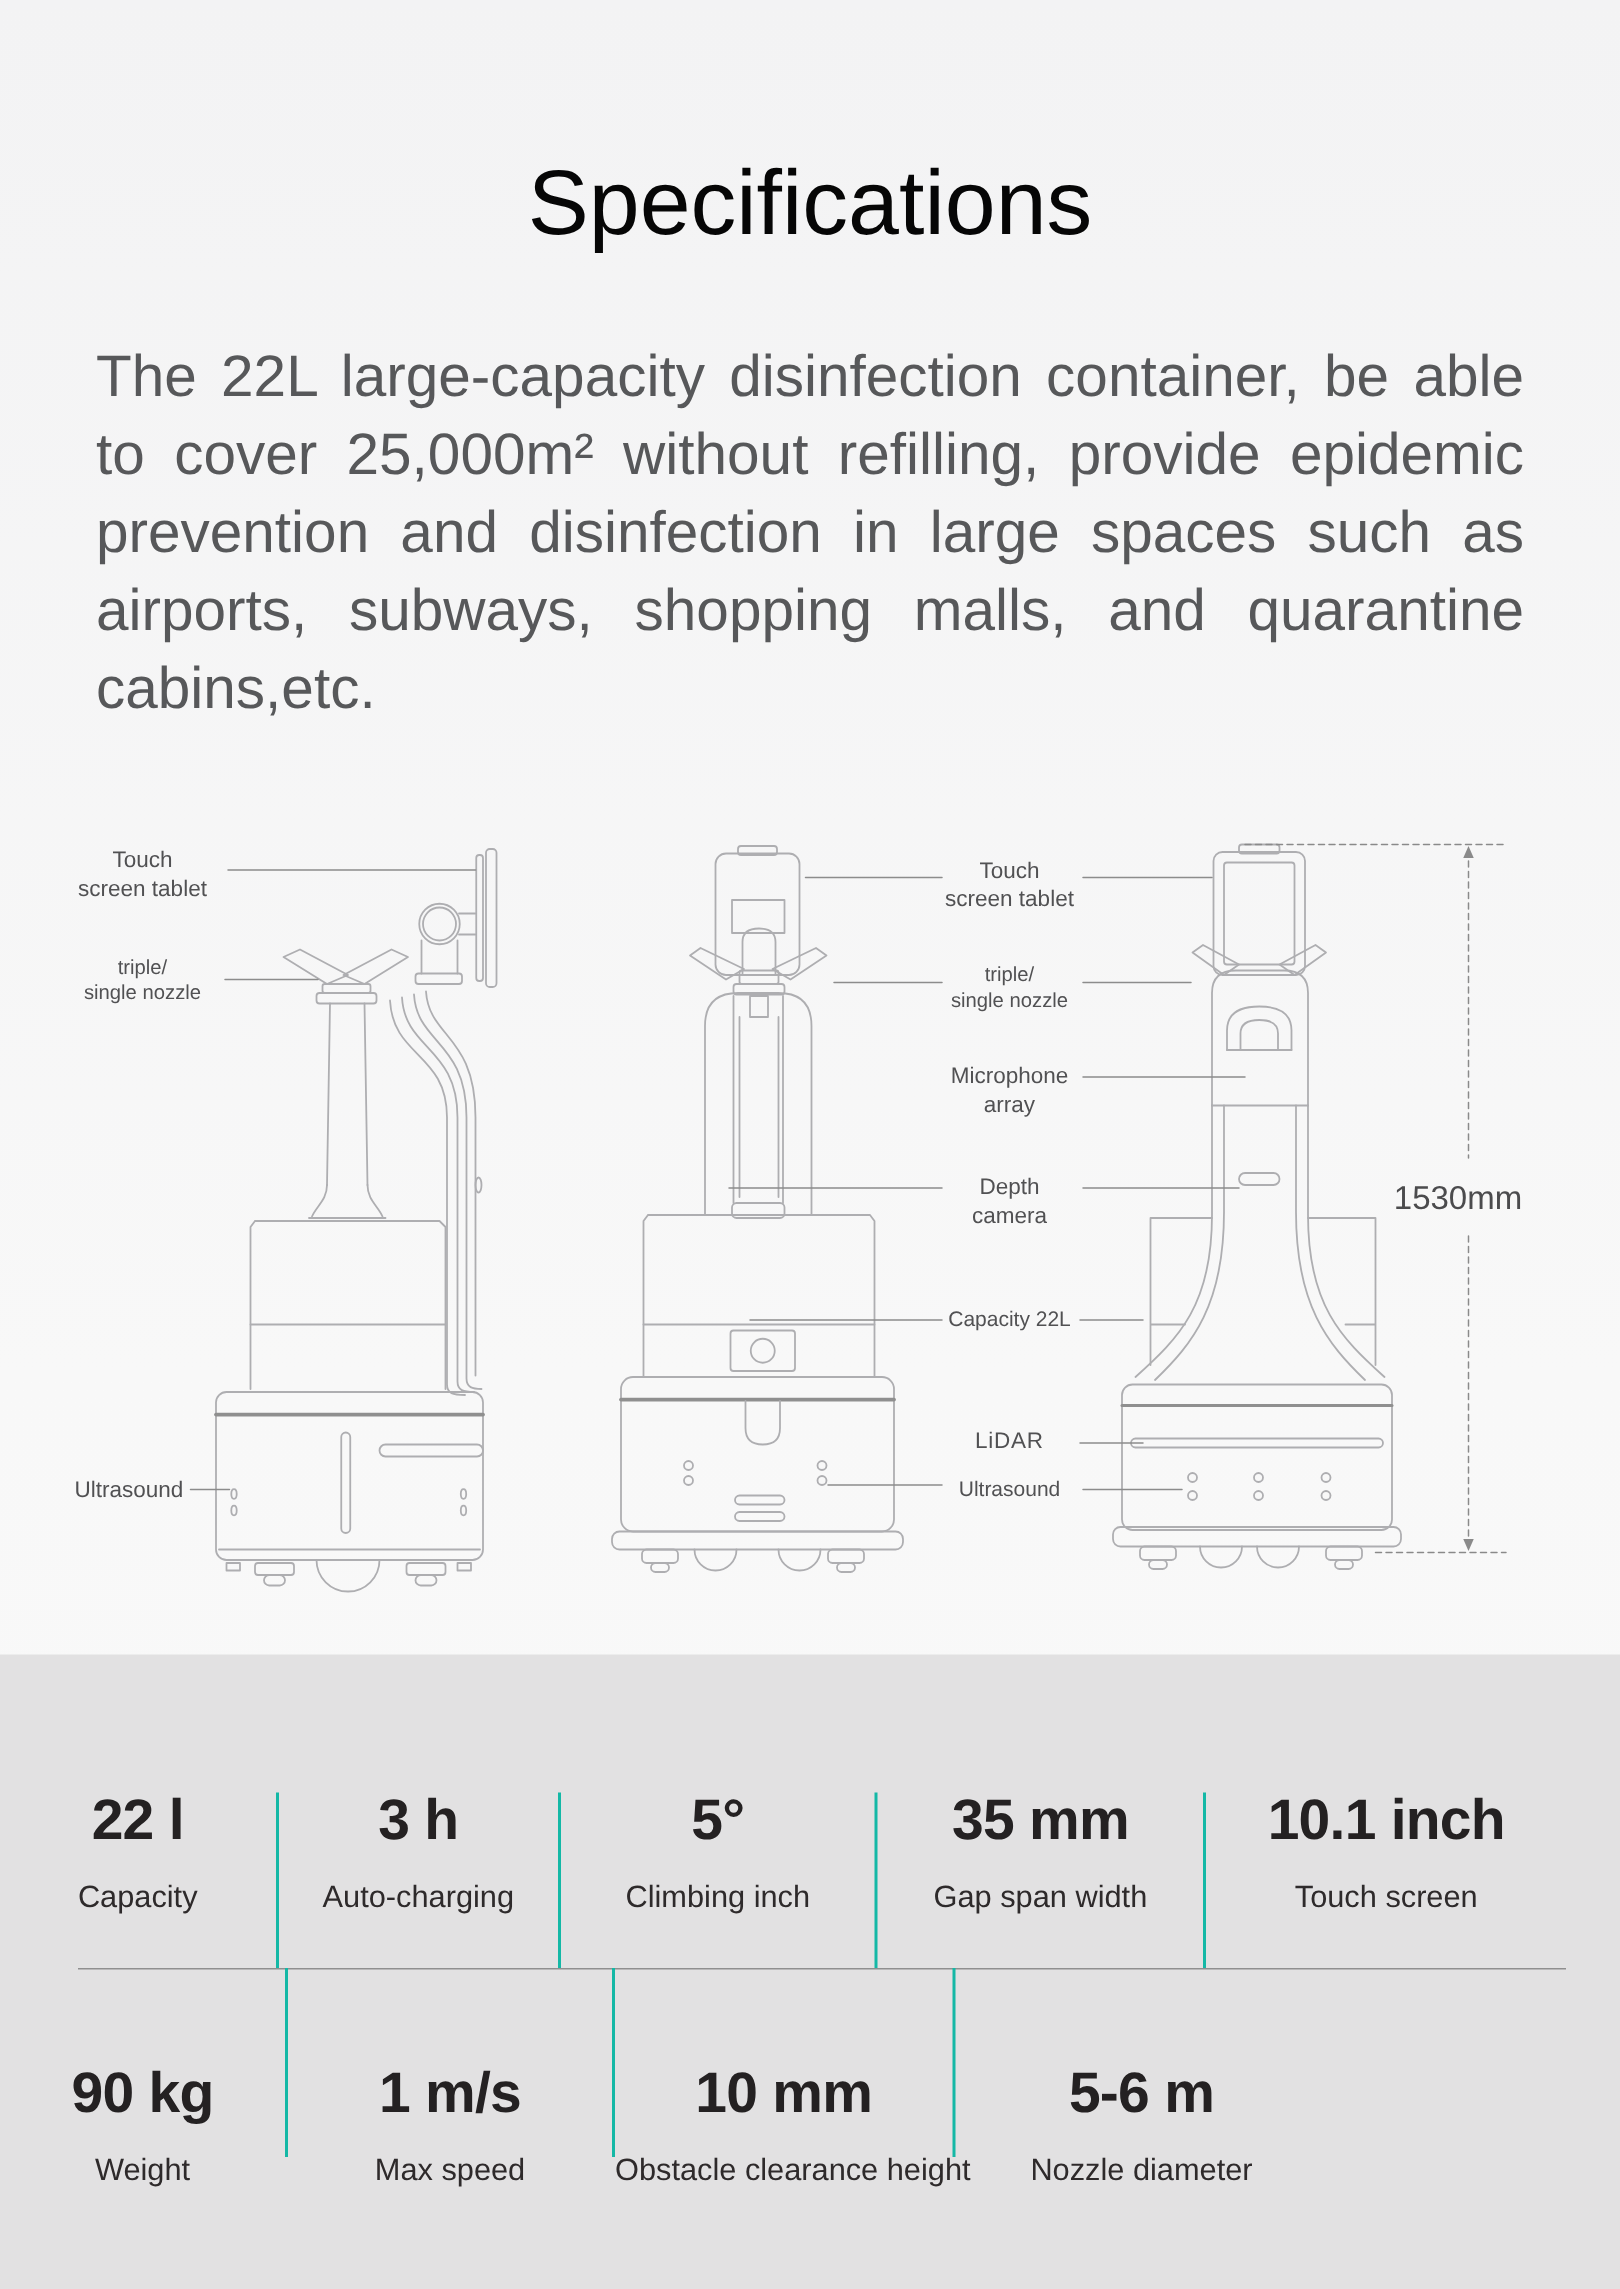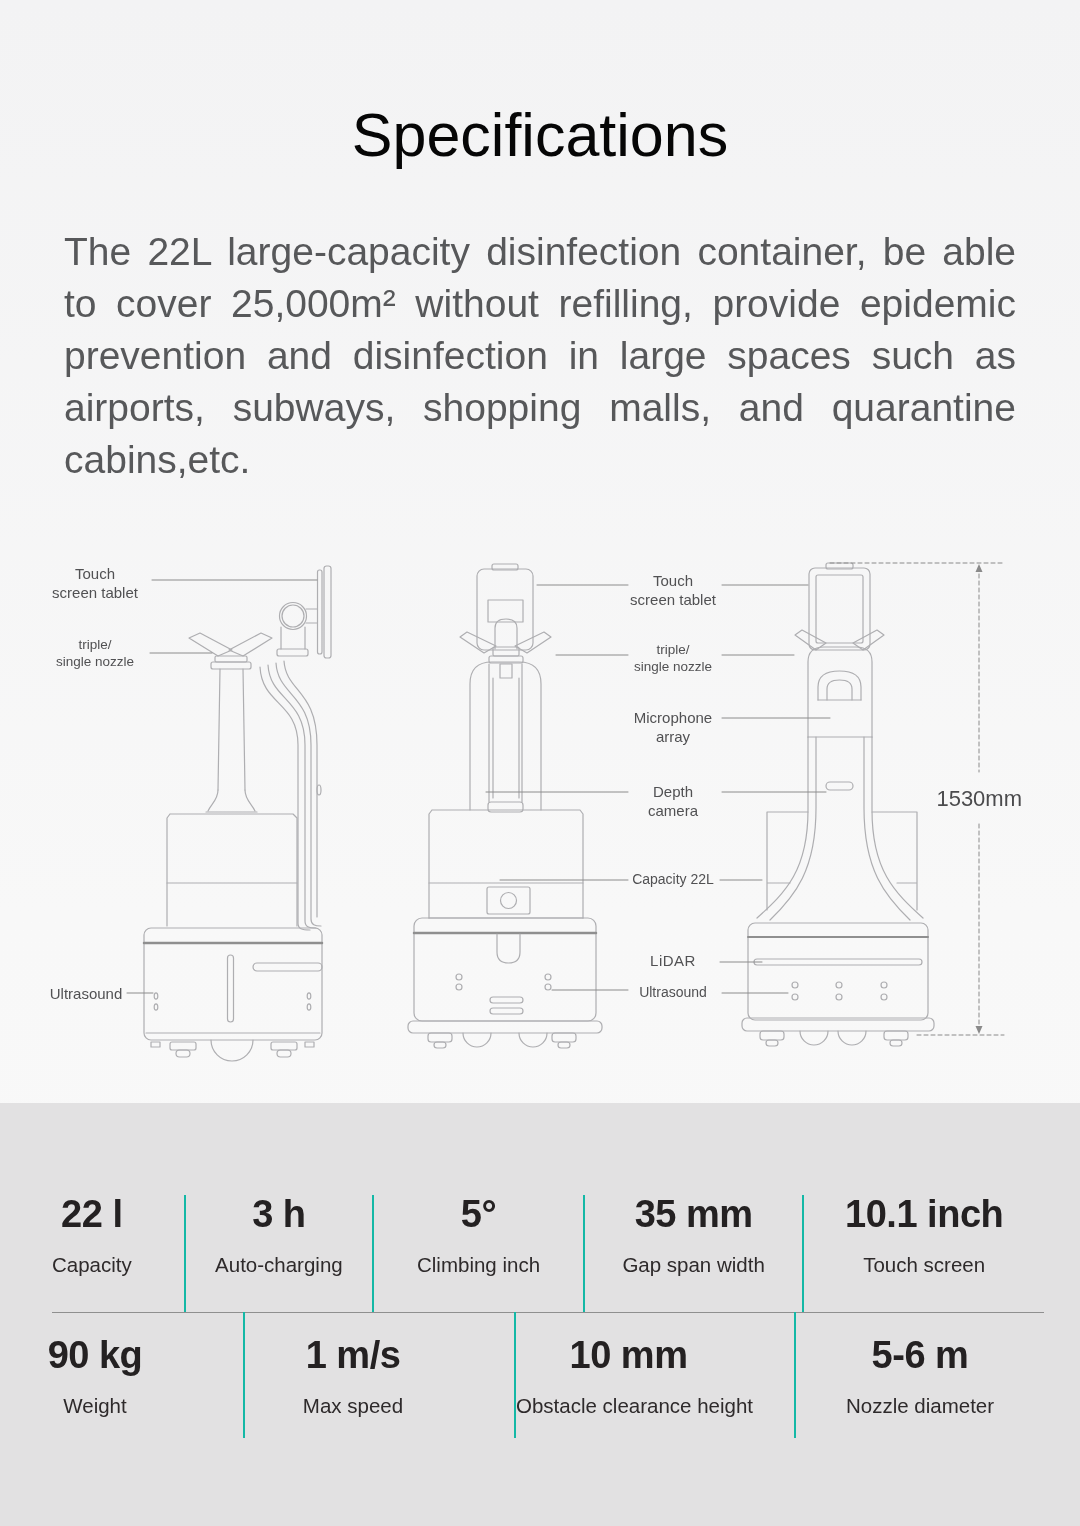--- a/index.html
+++ b/index.html
@@ -13,32 +13,32 @@
   .intro { position:absolute; top:226px; left:64px; width:952px;
            font-size:39px; line-height:52px; color:#57585a;
            text-align:justify; }
 
   .diagram { position:absolute; top:540px; left:0; width:876px; height:545px; }
   .diagram svg { position:absolute; top:0; left:0; }
 
   .dlabel { position:absolute; color:#515153; text-align:center;
             white-space:pre-line; line-height:1.28; }
   .f15 { font-size:15px; } .f14 { font-size:14px; } .f13 { font-size:13.5px; }
-  .dim-text { position:absolute; color:#4b4b4d; font-size:22px; text-align:right; }
+  .dim-text { position:absolute; color:#4b4b4d; font-size:22px; text-align:center; }
 
   .specs-panel { position:absolute; top:1103px; left:0; width:1080px; height:423px;
                  background:#e2e1e2; color:#242122; }
-  .spec-row { position:absolute; left:0; width:1044px; display:flex;justify-content:space-between; }
+  .spec-row { position:absolute; left:0; width:1044px; display:flex; }
   .row1 { top:92px; height:117px; }
   .row2 { top:209px; height:126px; }
   .spec-cell { text-align:center; }
   .c1 { width:190px; } .c2 { width:195px; } .c3 { width:218px; }
   .c4 { width:227px; } .c5 { width:250px; }
   .spec-cell + .spec-cell { border-left:2px solid #14b8a6; }
-  .row2 .spec-cell { padding-top:24px; }
+  .row2 .spec-cell { padding-top:65px; }
   .spec-value { font-size:38px; font-weight:600; line-height:1; color:#242122;
                 letter-spacing:-0.5px; }
   .spec-label { font-size:20.5px; margin-top:20px; color:#2e2a2b; white-space:nowrap; }
   .spec-hdivider { position:absolute; top:209px; left:52px; width:992px; height:1px;
                    background:#8f8f8f; }
 </style>
 </head>
 <body>
 
 <div class="page">

